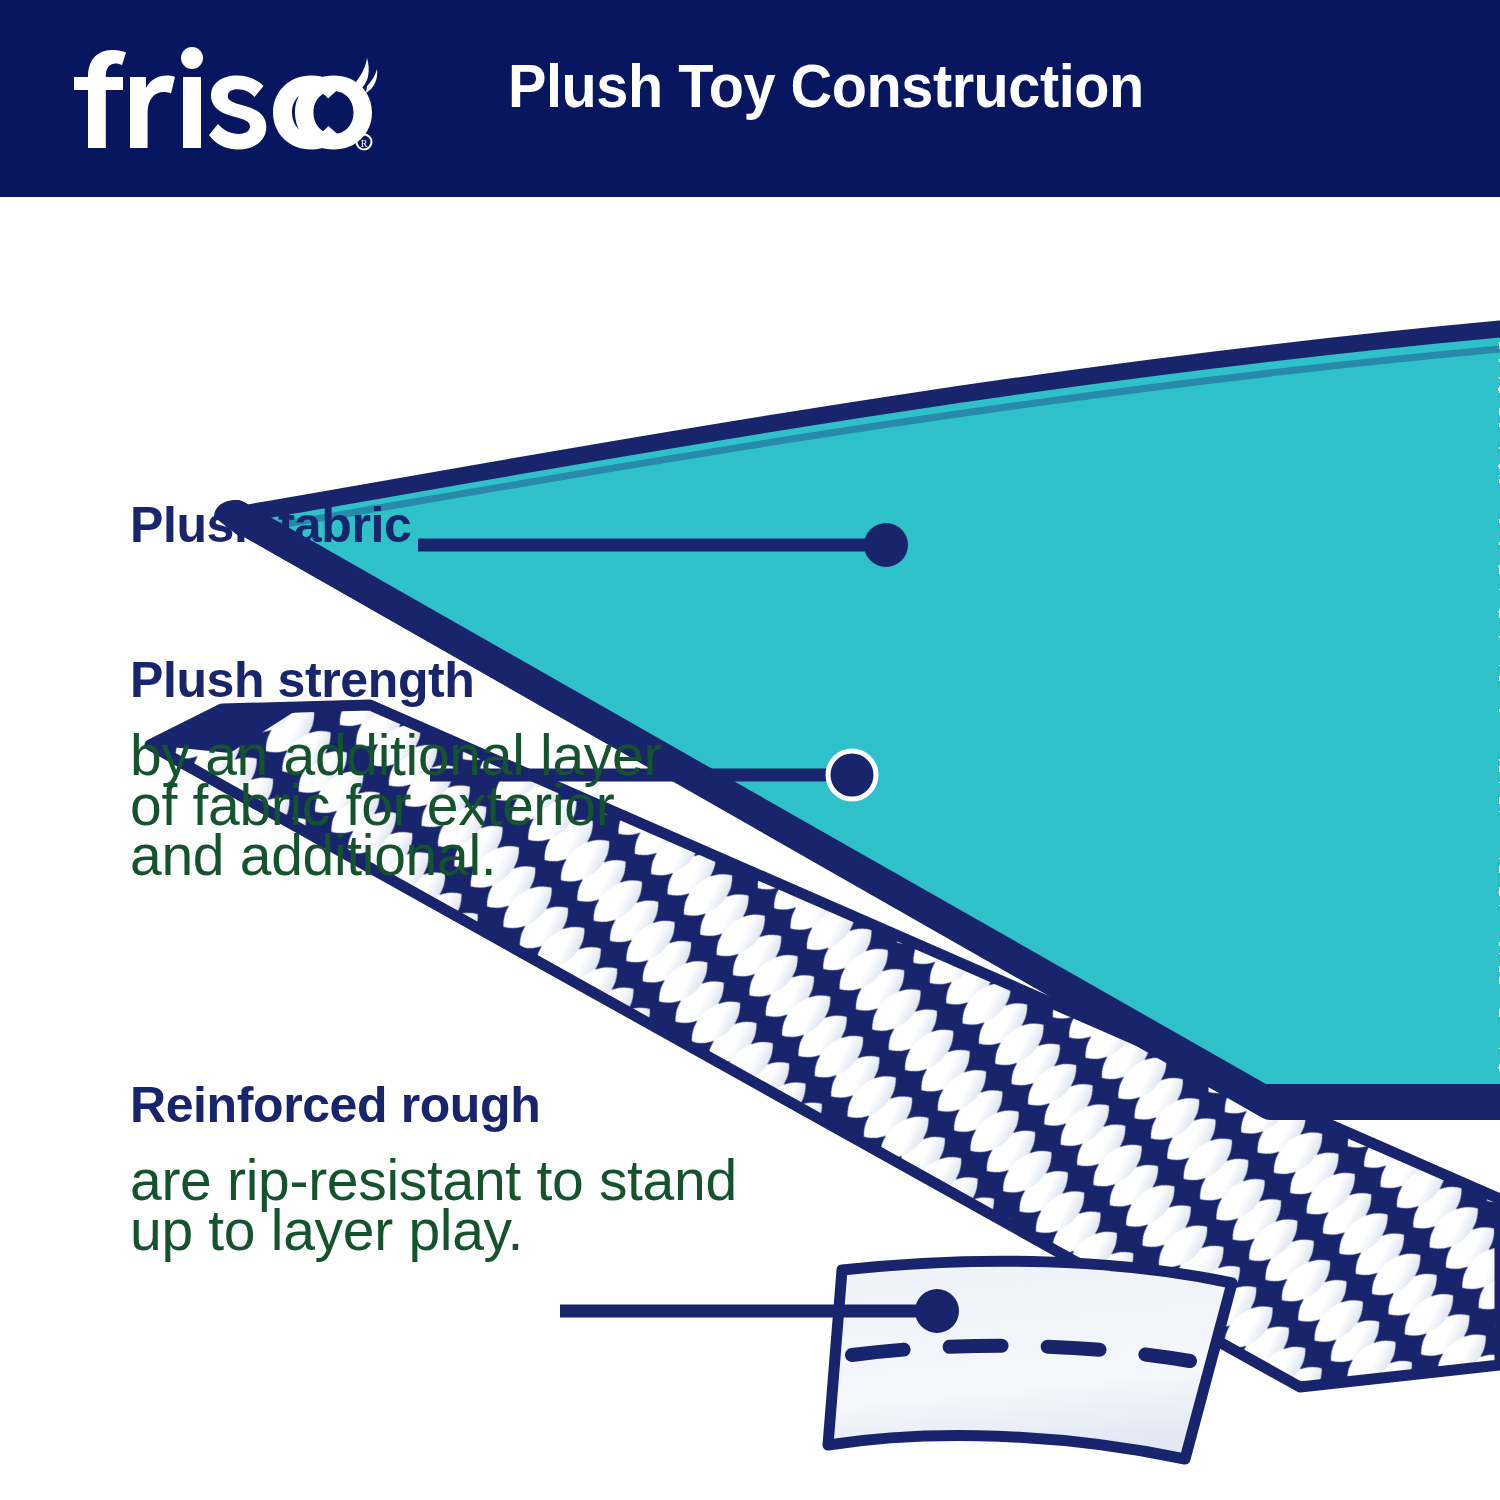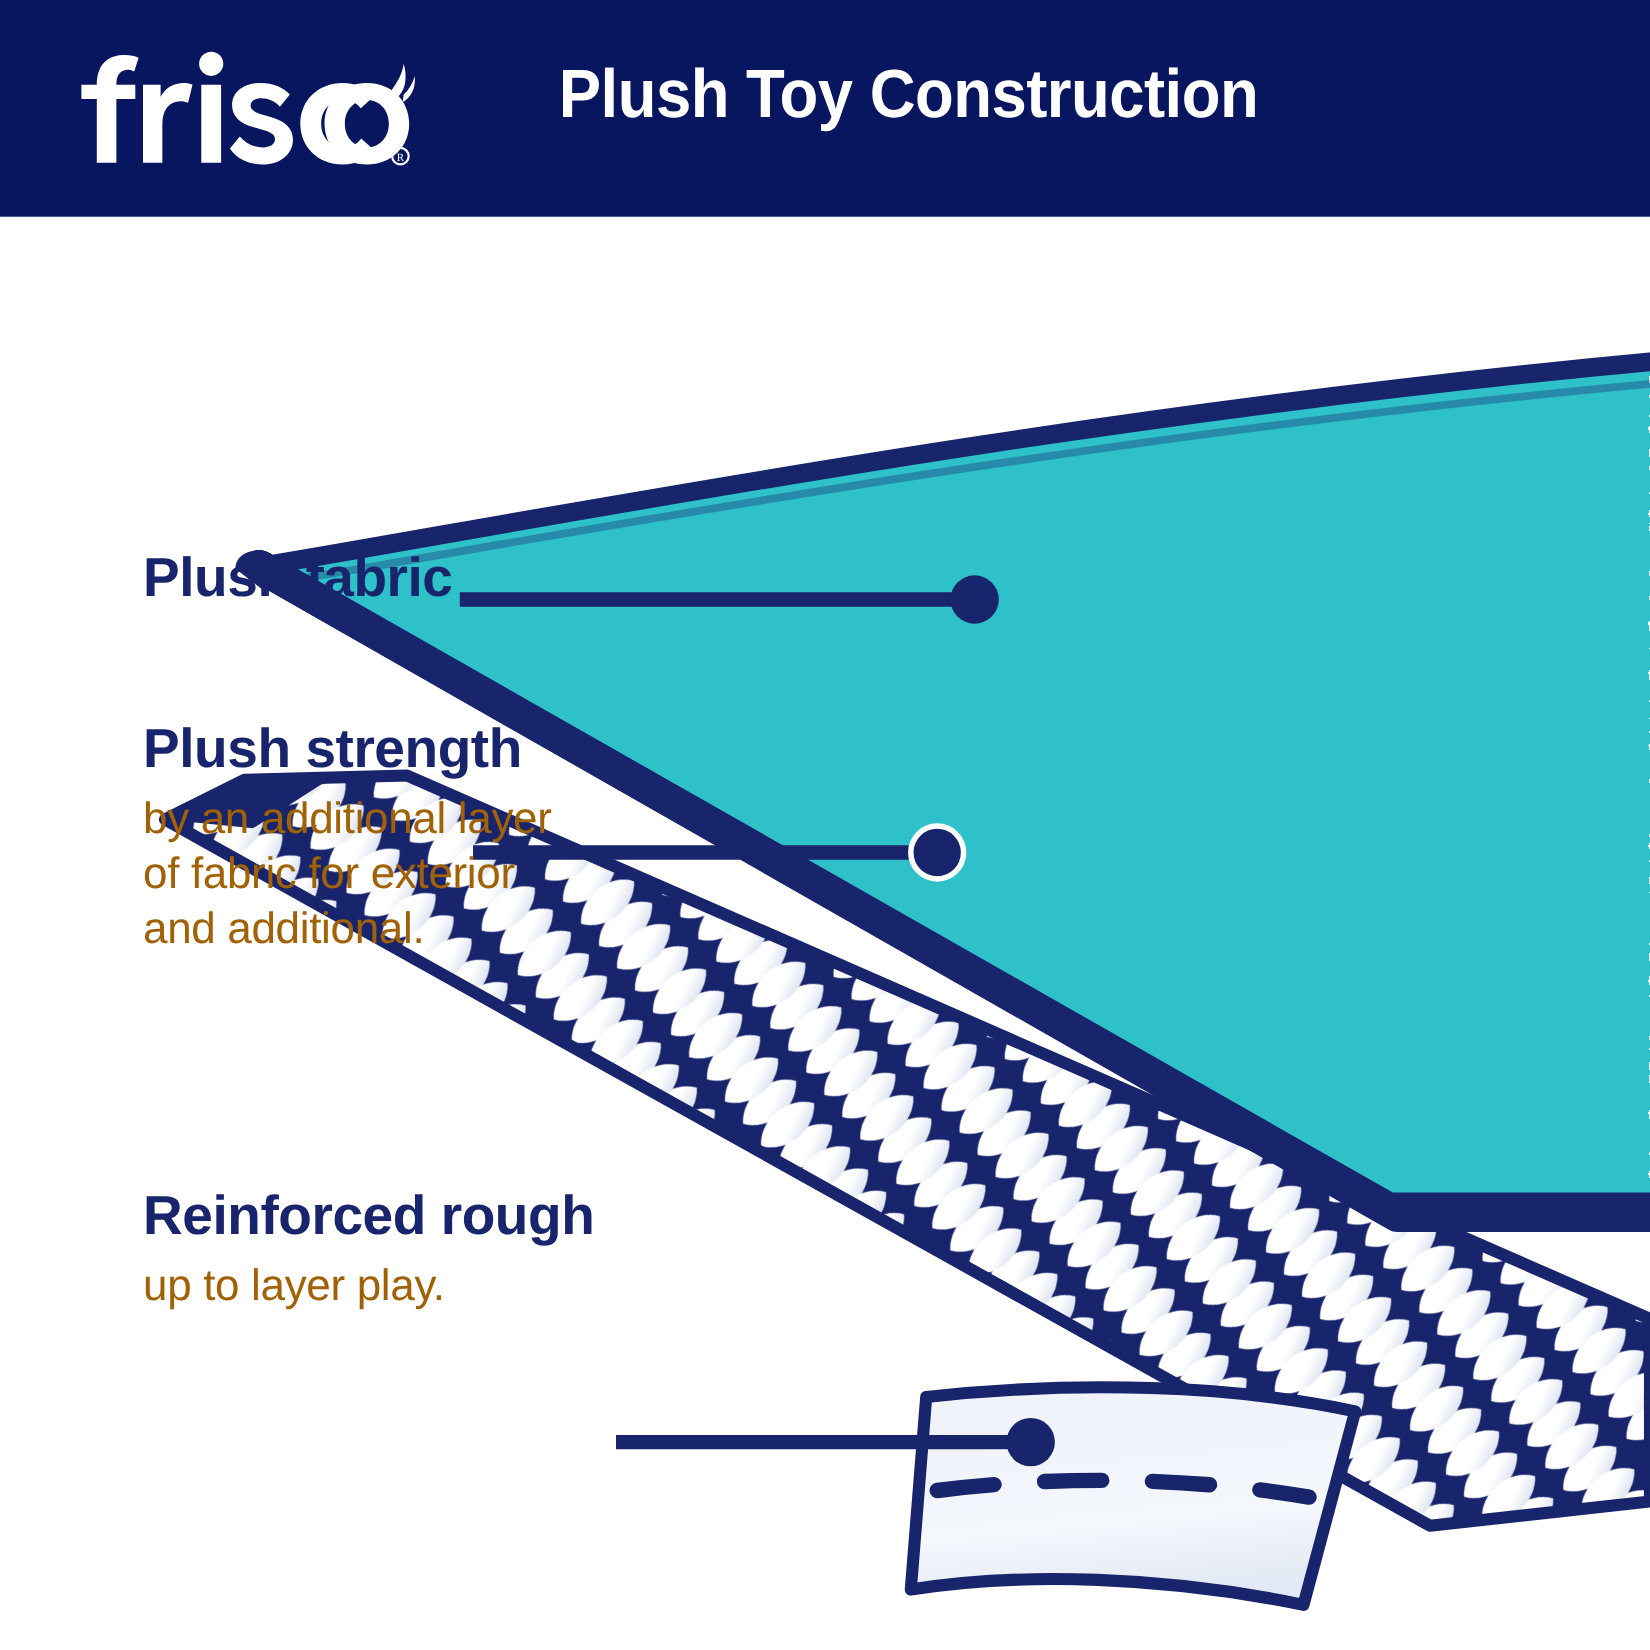--- a/index.html
+++ b/index.html
@@ -48,27 +48,27 @@
   .c-head{
     color:#18246B;
     font-family:"Liberation Sans", sans-serif;
     font-weight:bold;
     font-size:50px;
     line-height:57px;
     letter-spacing:-0.4px;
     white-space:nowrap;
   }
   .c-body{
-    color:#a16207;
+    color:#14532d;
     font-family:"Liberation Sans", sans-serif;
     font-weight:normal;
-    font-size:40px;
+    font-size:57px;
     line-height:50px;
     letter-spacing:-0.3px;
-    margin-top:10px;
+    margin-top:21px;
   }
   .c-body div{white-space:nowrap;}
   #callout-plush-fabric{top:300px;}
   #callout-plush-exterior{top:455px;}
   #callout-reinforced-seams{top:880px;}
 </style>
 </head>
 <body>
 
 <div class="page">
@@ -235,18 +235,19 @@
       <div class="c-body">
         <div>by an additional layer</div>
         <div>of fabric for exterior</div>
         <div>and additional.</div>
       </div>
     </div>
 
     <div class="callout" id="callout-reinforced-seams">
       <div class="c-head">Reinforced rough</div>
       <div class="c-body">
+        <div>are rip-resistant to stand</div>
         <div>up to layer play.</div>
       </div>
     </div>
   </div>
 
 </div>
 
 </body></html>

